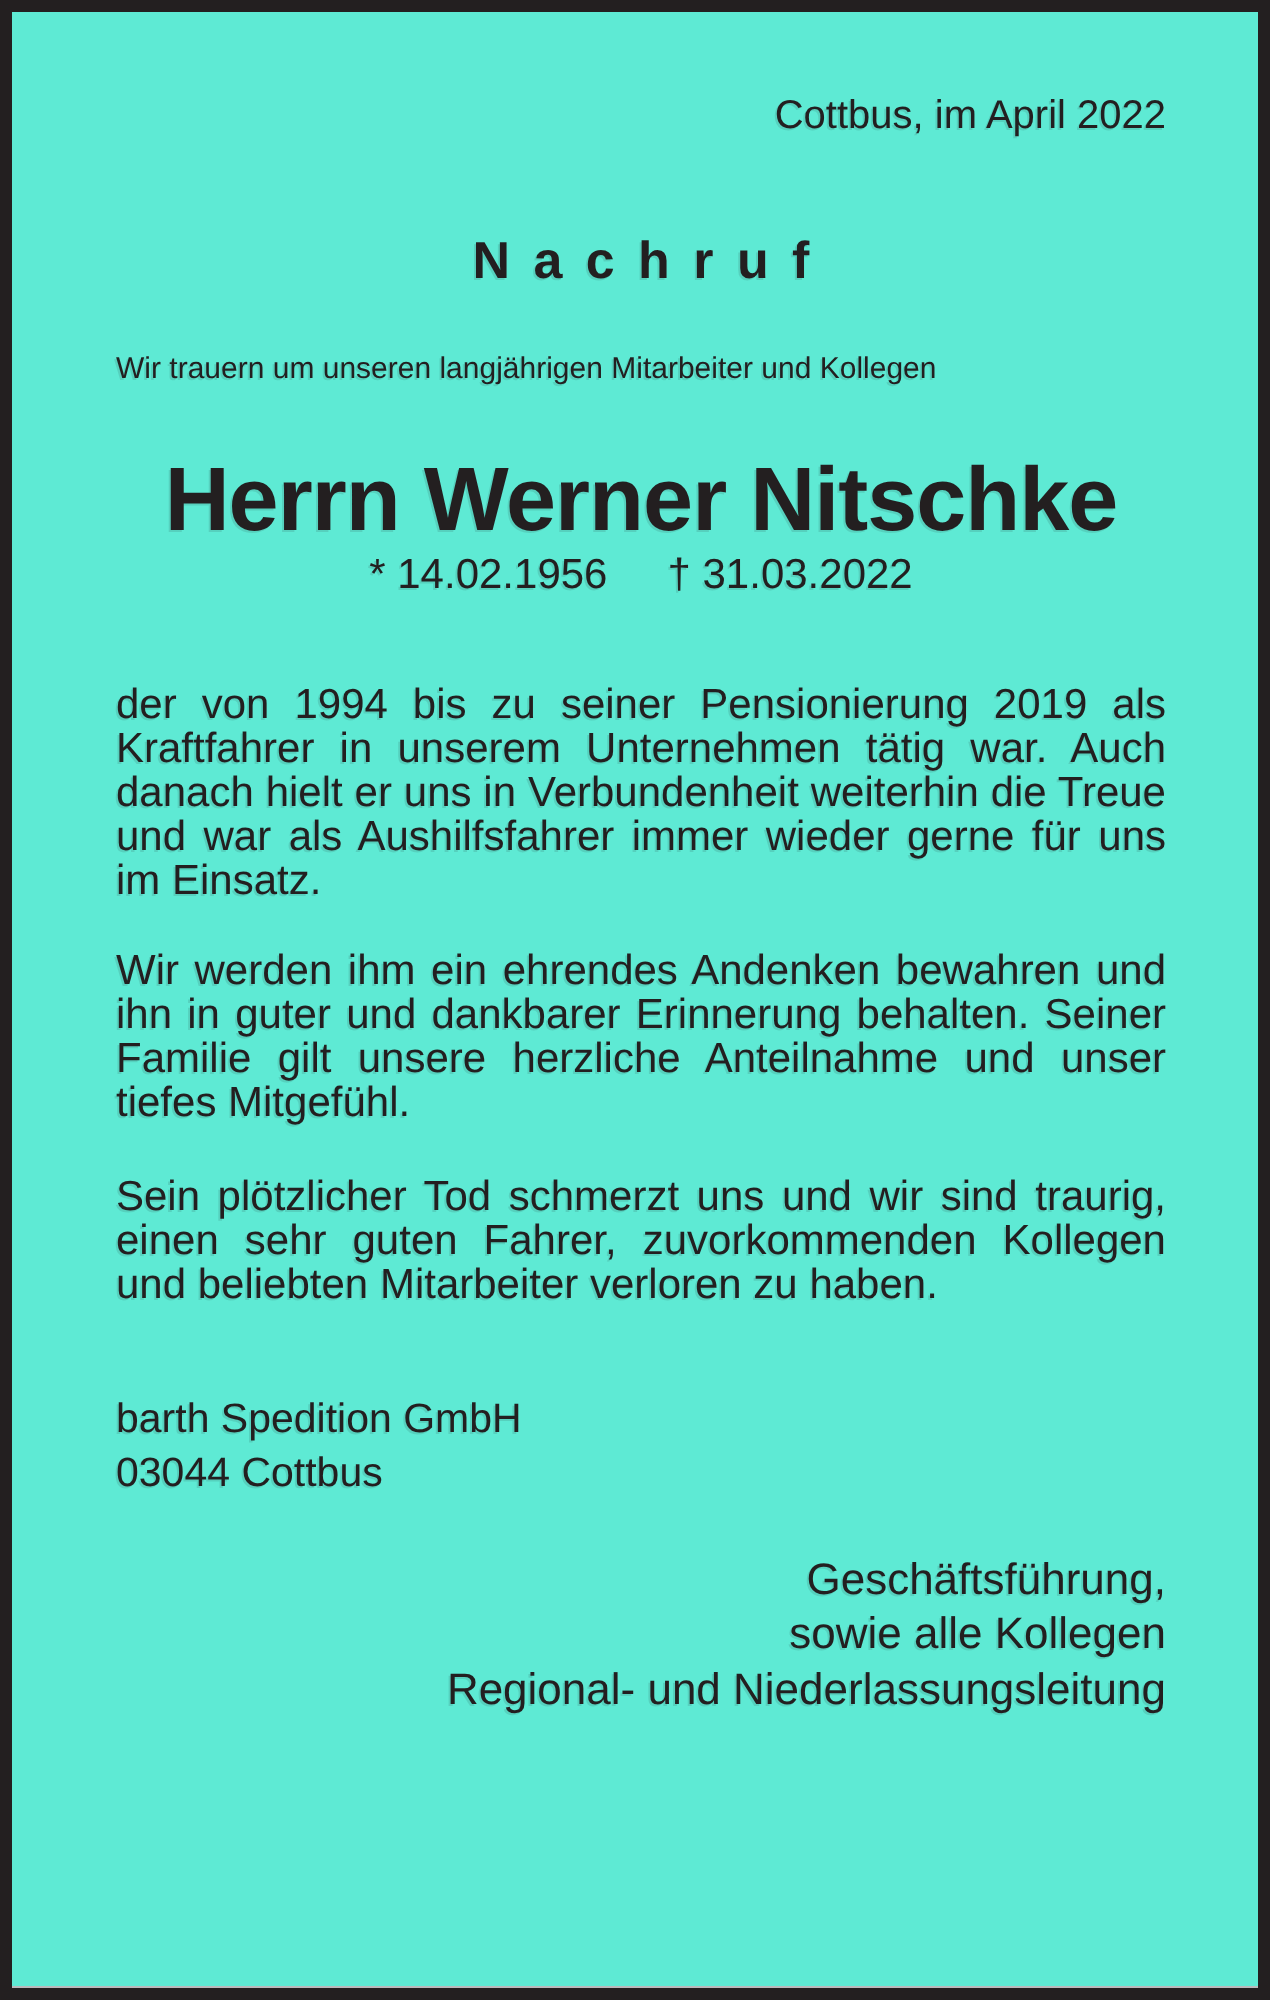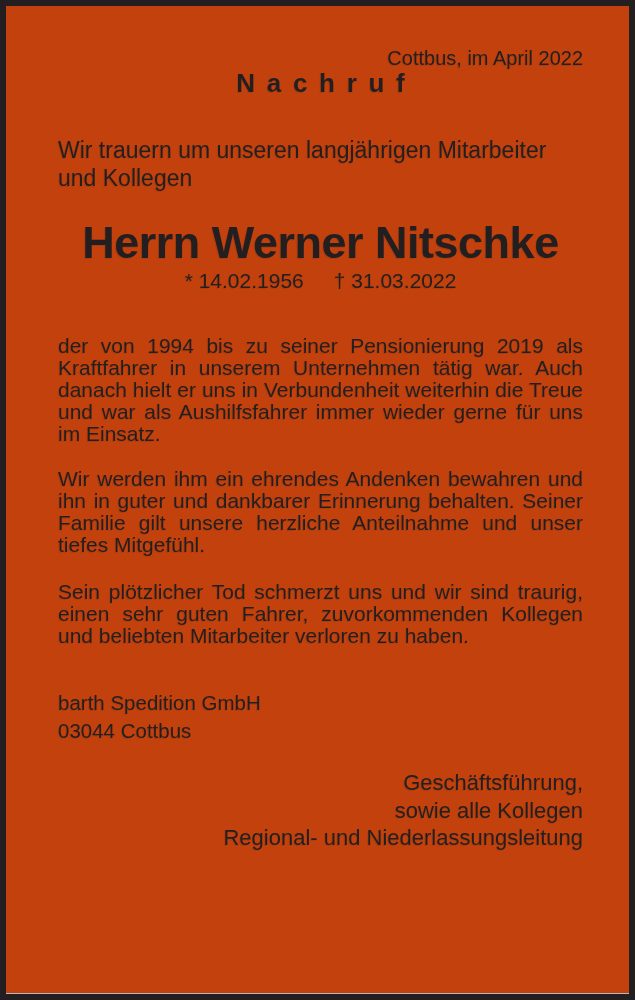--- a/index.html
+++ b/index.html
@@ -5,21 +5,21 @@
   html, body {
     margin: 0;
     padding: 0;
     background: #e9e9e9;
   }
   .page {
     position: relative;
     width: 635px;
     height: 1000px;
     margin: 0 auto;
-    background: #c2410c;
+    background: #5eead4;
     box-sizing: border-box;
     border: 6px solid #231f20;
     
     box-shadow: inset 0 -1px 0 #b9b9bc;
     font-family: "Liberation Sans", "DejaVu Sans", sans-serif;
     color: #231f20;
     overflow: hidden;
   }
   .inner {
     box-sizing: border-box;
@@ -29,30 +29,31 @@
   }
   .txt {
     text-shadow: -1px 1px 0 rgba(35, 31, 32, 0.12);
   }
   .dateline {
     text-align: right;
     font-size: 20px;
     line-height: 24px;
   }
   .heading {
+    margin-top: 47px;
     text-align: center;
     font-size: 26px;
     line-height: 27px;
     font-weight: bold;
     letter-spacing: 0.45em;
     text-indent: 0.45em; 
   }
   .intro {
-    margin-top: 40px;
-    font-size: 23px;
+    margin-top: 27px;
+    font-size: 15px;
     line-height: 27.5px;
     text-align: left;
   }
   .deceased {
     margin-top: 26px;
     text-align: center;
     font-size: 45px;
     line-height: 50px;
     font-weight: bold;
     letter-spacing: -0.5px;

